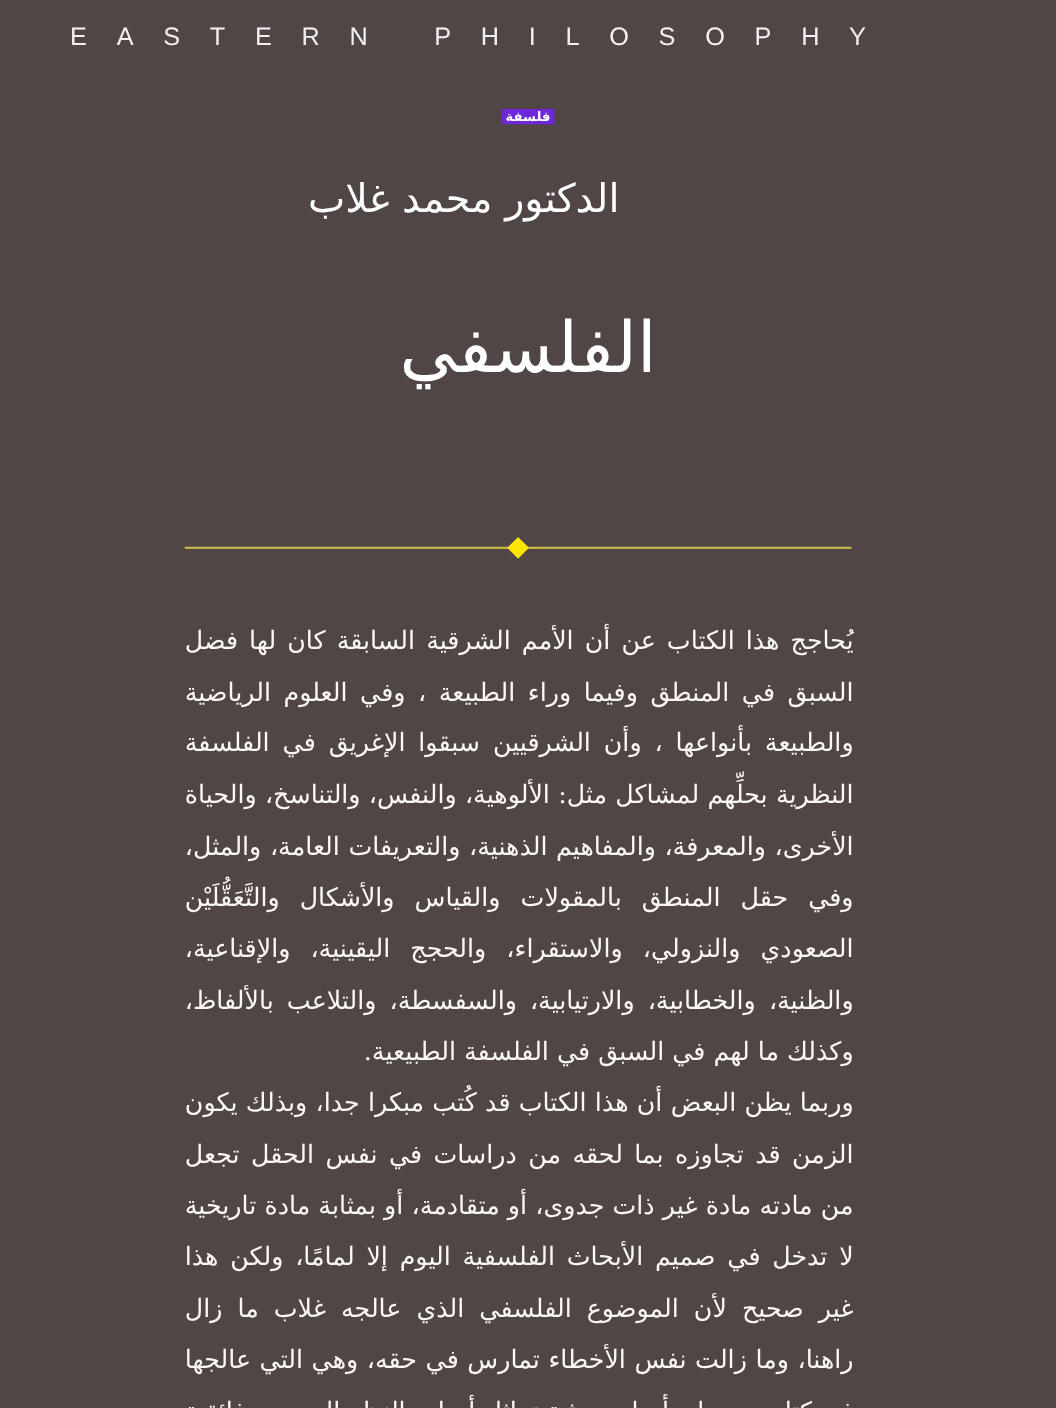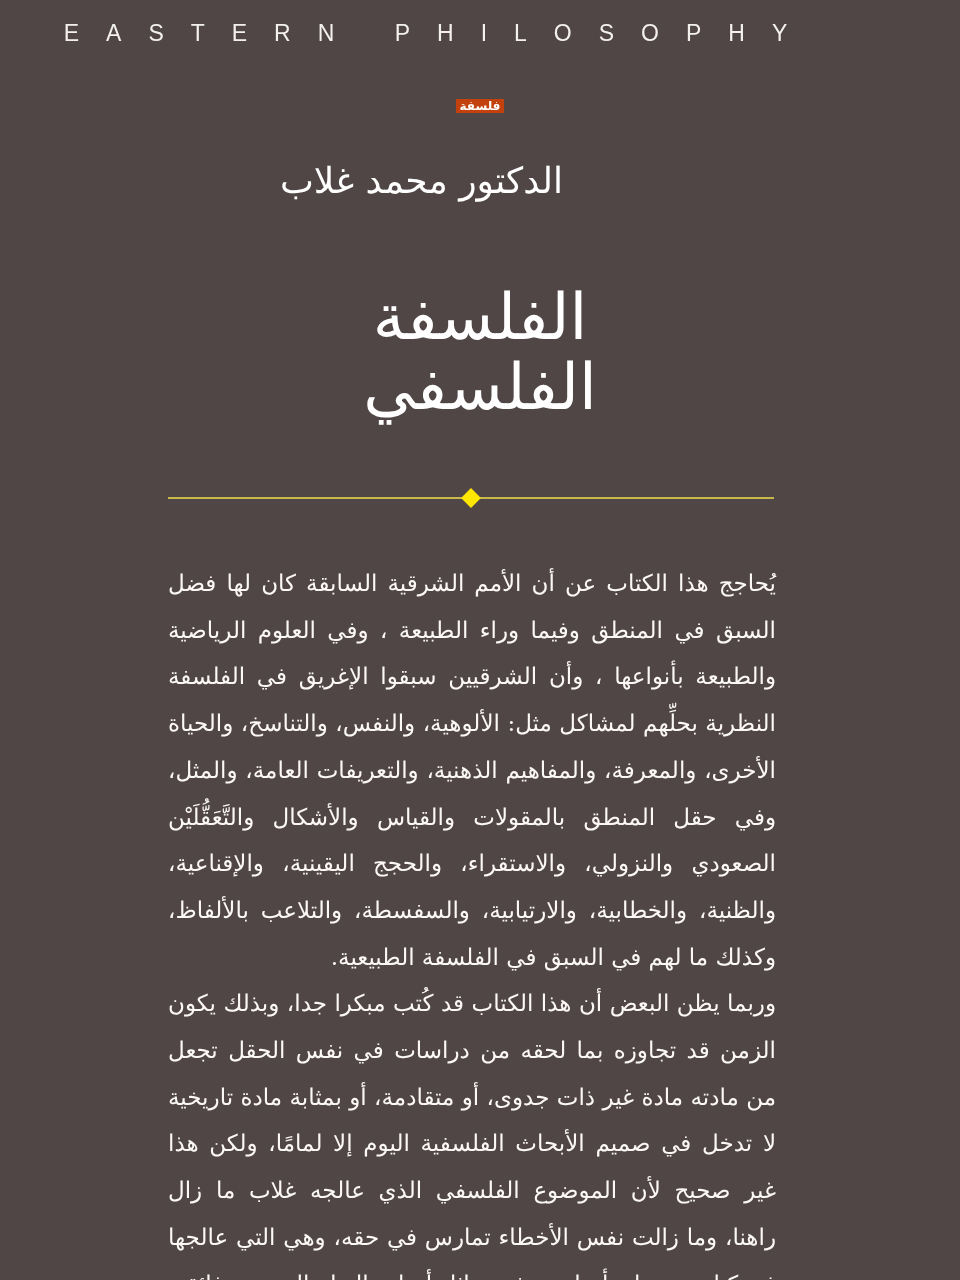--- a/index.html
+++ b/index.html
@@ -14,21 +14,21 @@
     position: absolute; top: 20px; left: 0; width: 868px;
     text-align: center;
     font-family: "Liberation Sans", sans-serif;
     font-size: 23px; letter-spacing: 27px;
     font-weight: 300; color: #f4f0f0;
     padding-left: 10px; box-sizing: border-box;
     white-space: nowrap;
   }
   .badge-wrap { position: absolute; top: 95px; left: 0; width: 960px; text-align: center; }
   .badge {
-    display: inline-block; background: #c2410c; color: #fff;
+    display: inline-block; background: #6d28d9; color: #fff;
     font-size: 12px; line-height: 14px; padding: 0 4px;
     letter-spacing: 3px; font-weight: bold;
   }
   .author {
     position: absolute; top: 160px; left: 0; width: 843px; text-align: center;
     font-size: 36px; font-weight: 300; direction: rtl;
   }
   .title {
     position: absolute; top: 282px; left: 0; width: 960px; text-align: center;
     direction: rtl; font-size: 64px; line-height: 70px; font-weight: 300;
@@ -52,21 +52,20 @@
 
 <div class="series">EASTERN PHILOSOPHY</div>
 
 <div class="badge-wrap">
   <span class="badge">فلسفة</span>
 </div>
 
 <div class="author">الدكتور محمد غلاب</div>
 
 <div class="title">
-  <div>الفلسفة</div>
   <div>الفلسفي</div>
 </div>
 
 <div class="divider">
   <div class="line"></div>
   <div class="diamond"></div>
 </div>
 
 <div class="body-text">
   <p>يُحاجج هذا الكتاب عن أن الأمم الشرقية السابقة كان لها فضل السبق في المنطق وفيما وراء الطبيعة ، وفي العلوم الرياضية والطبيعة بأنواعها ، وأن الشرقيين سبقوا الإغريق في الفلسفة النظرية بحلِّهم لمشاكل مثل: الألوهية، والنفس، والتناسخ، والحياة الأخرى، والمعرفة، والمفاهيم الذهنية، والتعريفات العامة، والمثل، وفي حقل المنطق بالمقولات والقياس والأشكال والتَّعَقُّلَيْن الصعودي والنزولي، والاستقراء، والحجج اليقينية، والإقناعية، والظنية، والخطابية، والارتيابية، والسفسطة، والتلاعب بالألفاظ، وكذلك ما لهم في السبق في الفلسفة الطبيعية.</p>

